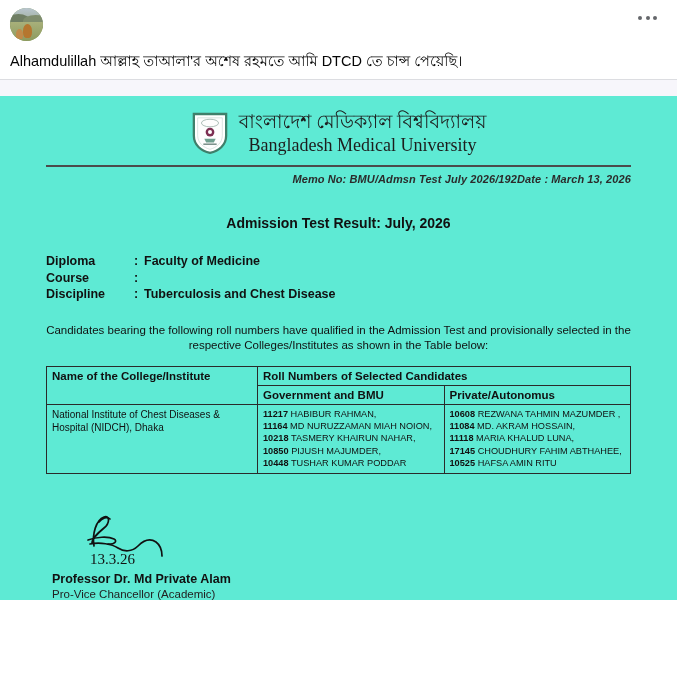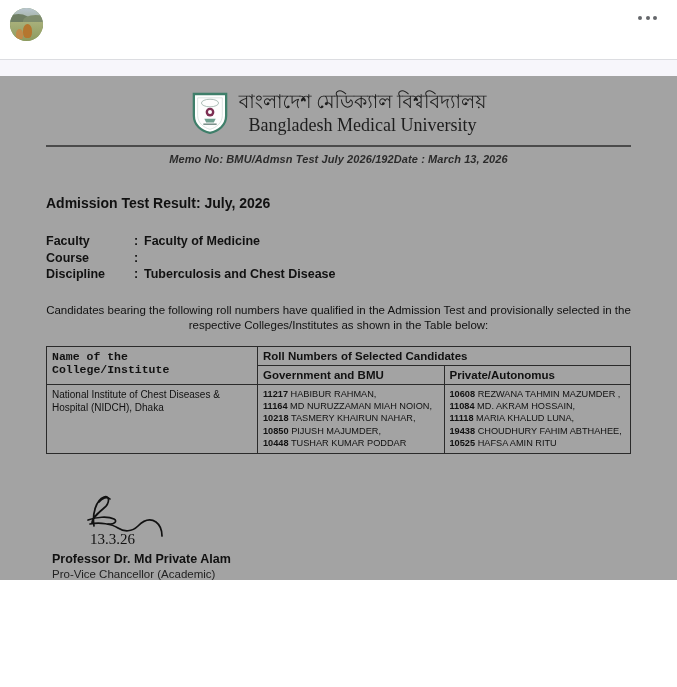--- a/index.html
+++ b/index.html
@@ -137,21 +137,21 @@
     width: 100%;
   }
   .gray-band {
     height: 16px;
     background: #f7f6fb;
     width: 100%;
   }
 
   
   .document {
-    background: #a3a3a3;
+    background: #5eead4;
     padding: 14px 46px 0 46px;
     position: relative;
   }
   .doc-head {
     display: flex;
     align-items: center;
     justify-content: center;
     gap: 10px;
     padding-bottom: 6px;
   }
@@ -178,29 +178,29 @@
     font-family: "Liberation Serif", serif;
     white-space: nowrap;
   }
   .rule {
     height: 2px;
     background: #4b4b4b;
     margin: 3px 0 6px 0;
   }
   .memo-row {
     display: flex;
-    justify-content: center;
+    justify-content: flex-end;
     font-style: italic;
     font-size: 11px;
     color: #2b2b2b;
     font-weight: bold;
     letter-spacing: 0.1px;
   }
   .result-title {
-    text-align: left;
+    text-align: center;
     font-weight: bold;
     font-size: 14px;
     color: #111;
     margin: 30px 0 22px 0;
   }
   .facts {
     font-size: 12.5px;
     font-weight: bold;
     color: #111;
     line-height: 16.5px;
@@ -230,21 +230,20 @@
   table.result-table td, table.result-table th {
     border: 1px solid #2a2a2a;
     vertical-align: top;
     padding: 3px 5px;
     text-align: left;
   }
   .th-main {
     font-size: 11.5px;
     font-weight: bold;
     color: #111;
-    font-family: Liberation Mono, monospace;
   }
   .th-center {
     text-align: center;
     font-size: 11.5px;
     font-weight: bold;
     color: #111;
   }
   .th-sub {
     font-size: 11.5px;
     font-weight: bold;
@@ -303,20 +302,21 @@
 
 
   <div class="menu-dots">
     <span></span>
     <span></span>
     <span></span>
   </div>
 </div>
 
 <div class="post-body">
+  <p class="post-line">Alhamdulillah আল্লাহ তাআলা'র অশেষ রহমতে আমি DTCD তে চান্স পেয়েছি।</p>
 </div>
 
 <div class="divider"></div>
 <div class="gray-band"></div>
 
 <div class="document">
 
   <div class="doc-head">
     <div class="crest">
       <svg viewBox="0 0 40 46" width="38" height="44">
@@ -339,21 +339,21 @@
 
   <div class="memo-row">
     <span>Memo No: BMU/Admsn Test July 2026/192</span>
     <span>Date : March 13, 2026</span>
   </div>
 
   <div class="result-title">Admission Test Result: July, 2026</div>
 
   <div class="facts">
     <div class="fact-row">
-      <span class="fact-label">Faculty</span>
+      <span class="fact-label">Diploma</span>
       <span class="fact-sep">:</span>
       <span class="fact-value">Faculty of Medicine</span>
     </div>
     <div class="fact-row">
       <span class="fact-label">Course</span>
       <span class="fact-sep">:</span>
     </div>
     <div class="fact-row">
       <span class="fact-label">Discipline</span>
       <span class="fact-sep">:</span>
@@ -379,21 +379,21 @@
         <div><span class="rollno">11217</span> <span>HABIBUR RAHMAN,</span></div>
         <div><span class="rollno">11164</span> <span>MD NURUZZAMAN MIAH NOION,</span></div>
         <div><span class="rollno">10218</span> <span>TASMERY KHAIRUN NAHAR,</span></div>
         <div><span class="rollno">10850</span> <span>PIJUSH MAJUMDER,</span></div>
         <div><span class="rollno">10448</span> <span>TUSHAR KUMAR PODDAR</span></div>
       </td>
       <td class="cell-rolls">
         <div><span class="rollno">10608</span> <span>REZWANA TAHMIN MAZUMDER ,</span></div>
         <div><span class="rollno">11084</span> <span>MD. AKRAM HOSSAIN,</span></div>
         <div><span class="rollno">11118</span> <span>MARIA KHALUD LUNA,</span></div>
-        <div><span class="rollno">19438</span> <span>CHOUDHURY FAHIM ABTHAHEE,</span></div>
+        <div><span class="rollno">17145</span> <span>CHOUDHURY FAHIM ABTHAHEE,</span></div>
         <div><span class="rollno">10525</span> <span>HAFSA AMIN RITU</span></div>
       </td>
     </tr>
   </tbody>
     </table>
 
   <div class="sig-block">
     <svg class="sig-svg" width="200" height="62" viewBox="0 0 200 62">
       <g fill="none" stroke="#111111" stroke-width="1.7" stroke-linecap="round">
         <path d="M42 38 C40 26 44 12 52 9 C58 7 58 15 52 20 C46 25 40 30 40 35"></path>

